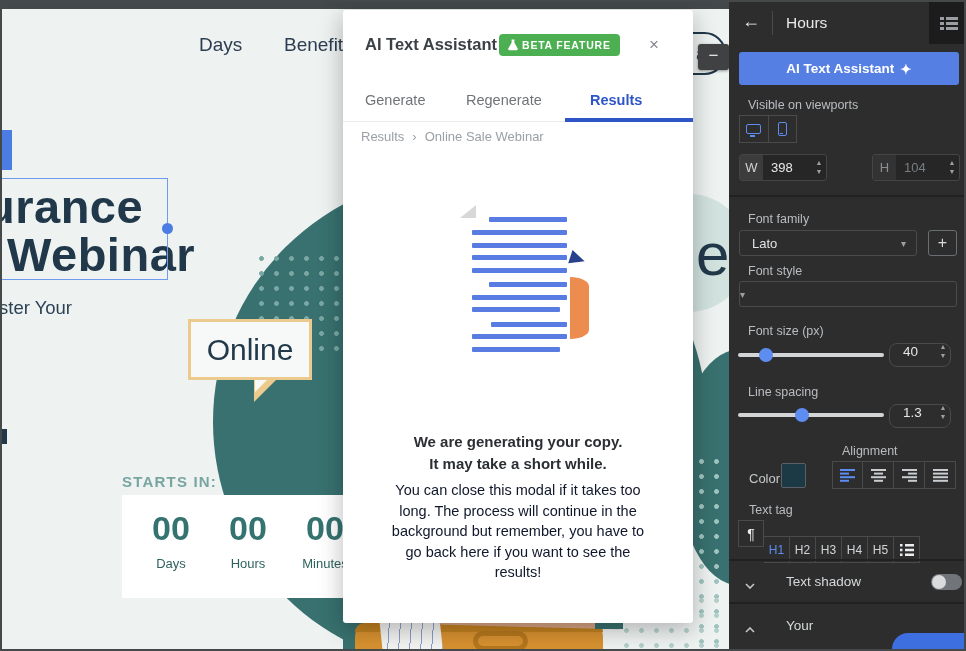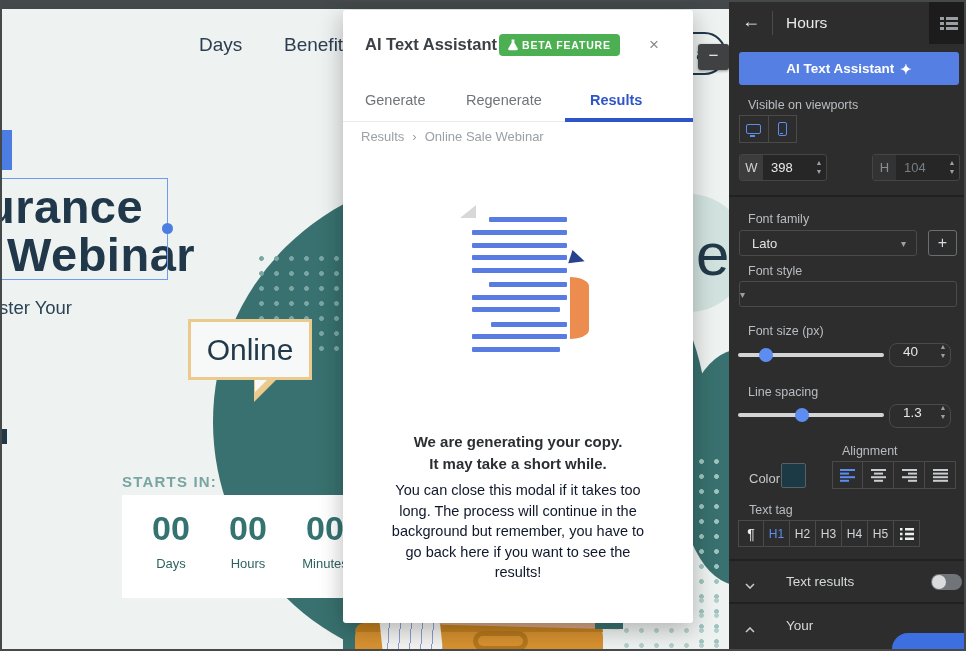--- a/index.html
+++ b/index.html
@@ -94,21 +94,21 @@
   .knob { position:absolute; width:14px; height:14px; border-radius:50%; background:#5d8df0; }
   .numbox { position:absolute; left:160px; width:62px; height:24px; border:1px solid #4a4a4a; border-radius:8px; display:flex; align-items:flex-start; }
   .numbox .nb-val { flex:1; padding-left:13px; font-size:13.5px; color:#e4e6e8; }
   .swatch { position:absolute; left:52px; top:461px; width:25px; height:25px; border:1px solid #5a6065; border-radius:2px; }
   .align-group { position:absolute; left:103px; top:459px; display:flex; }
   .align-btn { width:31px; height:28px; border:1px solid #4a4a4a; display:flex; align-items:center; justify-content:center; }
   .align-btn + .align-btn { border-left:none; }
   .tag-row { position:absolute; left:9px; top:518px; display:flex; }
   .tag-btn { width:26px; height:27px; border:1px solid #4a4a4a; display:flex; align-items:center; justify-content:center;
     font-size:12px; color:#d2d5d8; }
-  .tag-btn + .tag-btn { border-left:none; }
+  .tag-btn + .tag-btn { border-left:none;margin-top:16px; }
   .tag-btn.active { color:#5d8df0; }
   .sec-row { position:absolute; left:0; width:239px; height:42px; }
   .sec-label { position:absolute; left:57px; top:14px; font-size:13.5px; color:#d6d9db; }
   .sec-chev { position:absolute; left:16px; top:15px; }
   .toggle { position:absolute; left:202px; top:14px; width:31px; height:16px; border-radius:8px; background:#71757a; }
   .toggle .t-knob { position:absolute; left:1px; top:1px; width:14px; height:14px; border-radius:50%; background:#d9dbdd; }
   .chat-blob { position:absolute; left:163px; top:631px; width:80px; height:22px; background:#3e6fe0; border-radius:16px 6px 0 0; }
 </style>
 </head>
 <body>
@@ -366,21 +366,21 @@
     </div>
 
     <div class="p-div" style="top:557px;"></div>
 
     <div class="sec-row" style="top:558px;">
       <div class="sec-chev">
         <svg width="10" height="6" viewBox="0 0 10 6">
             <polyline points="1,1 5,5 9,1" fill="none" stroke="#c4c7ca" stroke-width="1.6"></polyline>
           </svg>
       </div>
-      <div class="sec-label">Text results</div>
+      <div class="sec-label">Text shadow</div>
       <div class="toggle">
           <div class="t-knob"></div>
         </div>
     </div>
 
     <div class="p-div" style="top:600px;"></div>
 
     <div class="sec-row" style="top:602px;">
       <div class="sec-chev">
         <svg width="10" height="6" viewBox="0 0 10 6">

